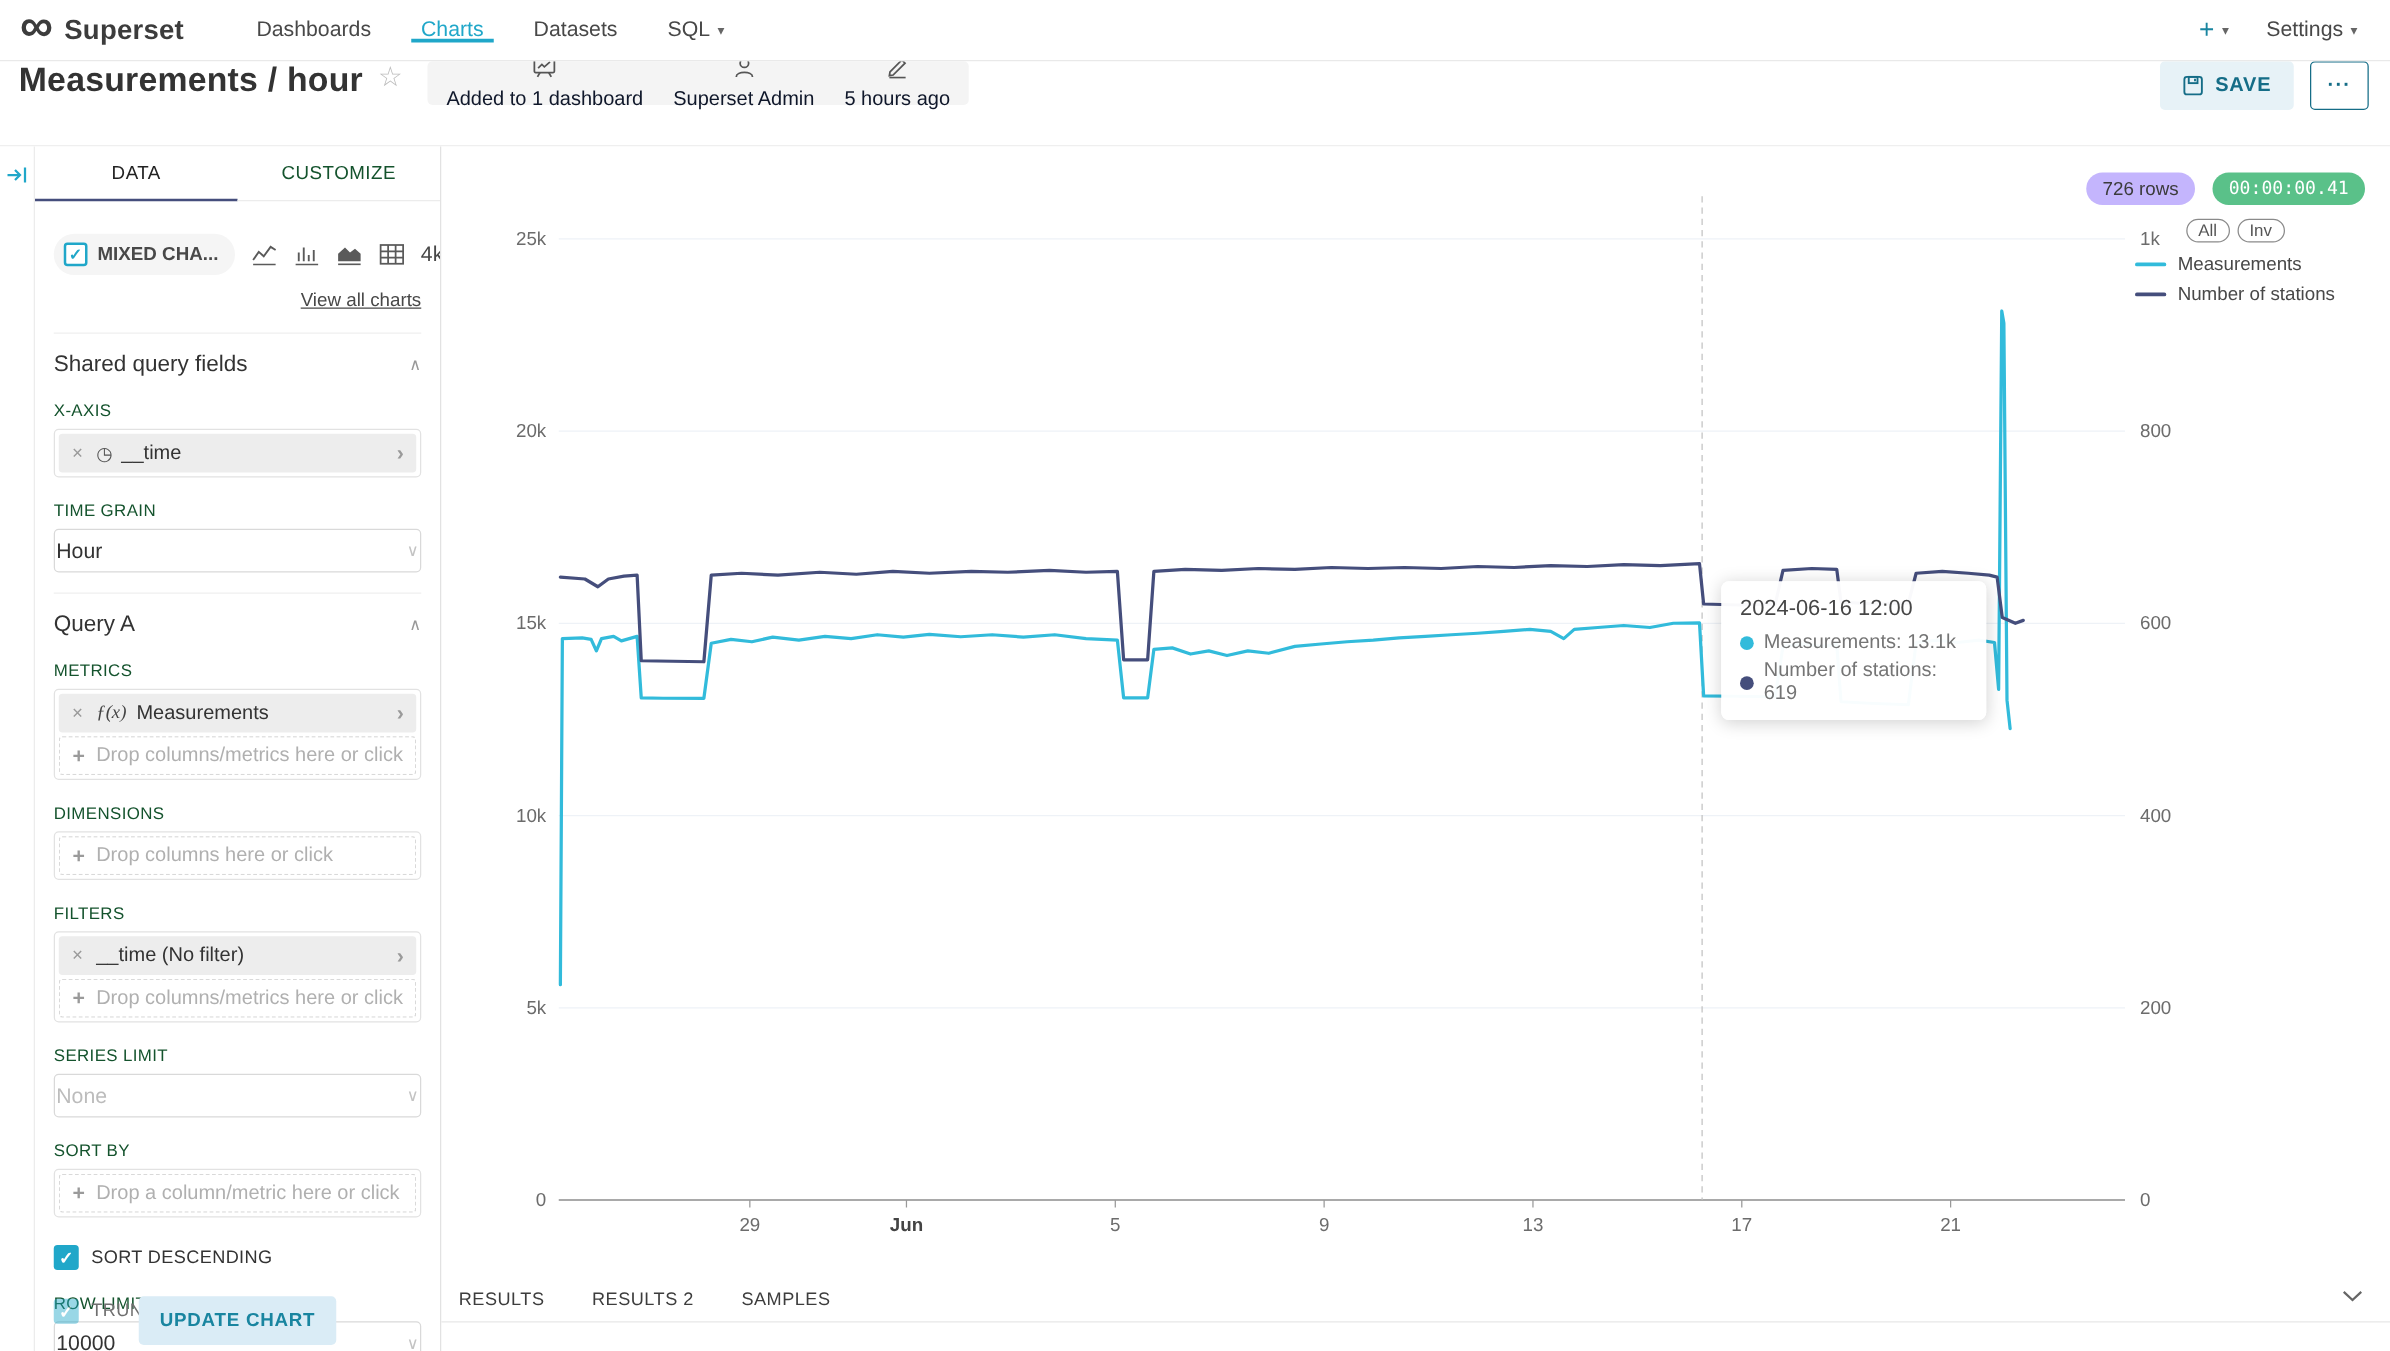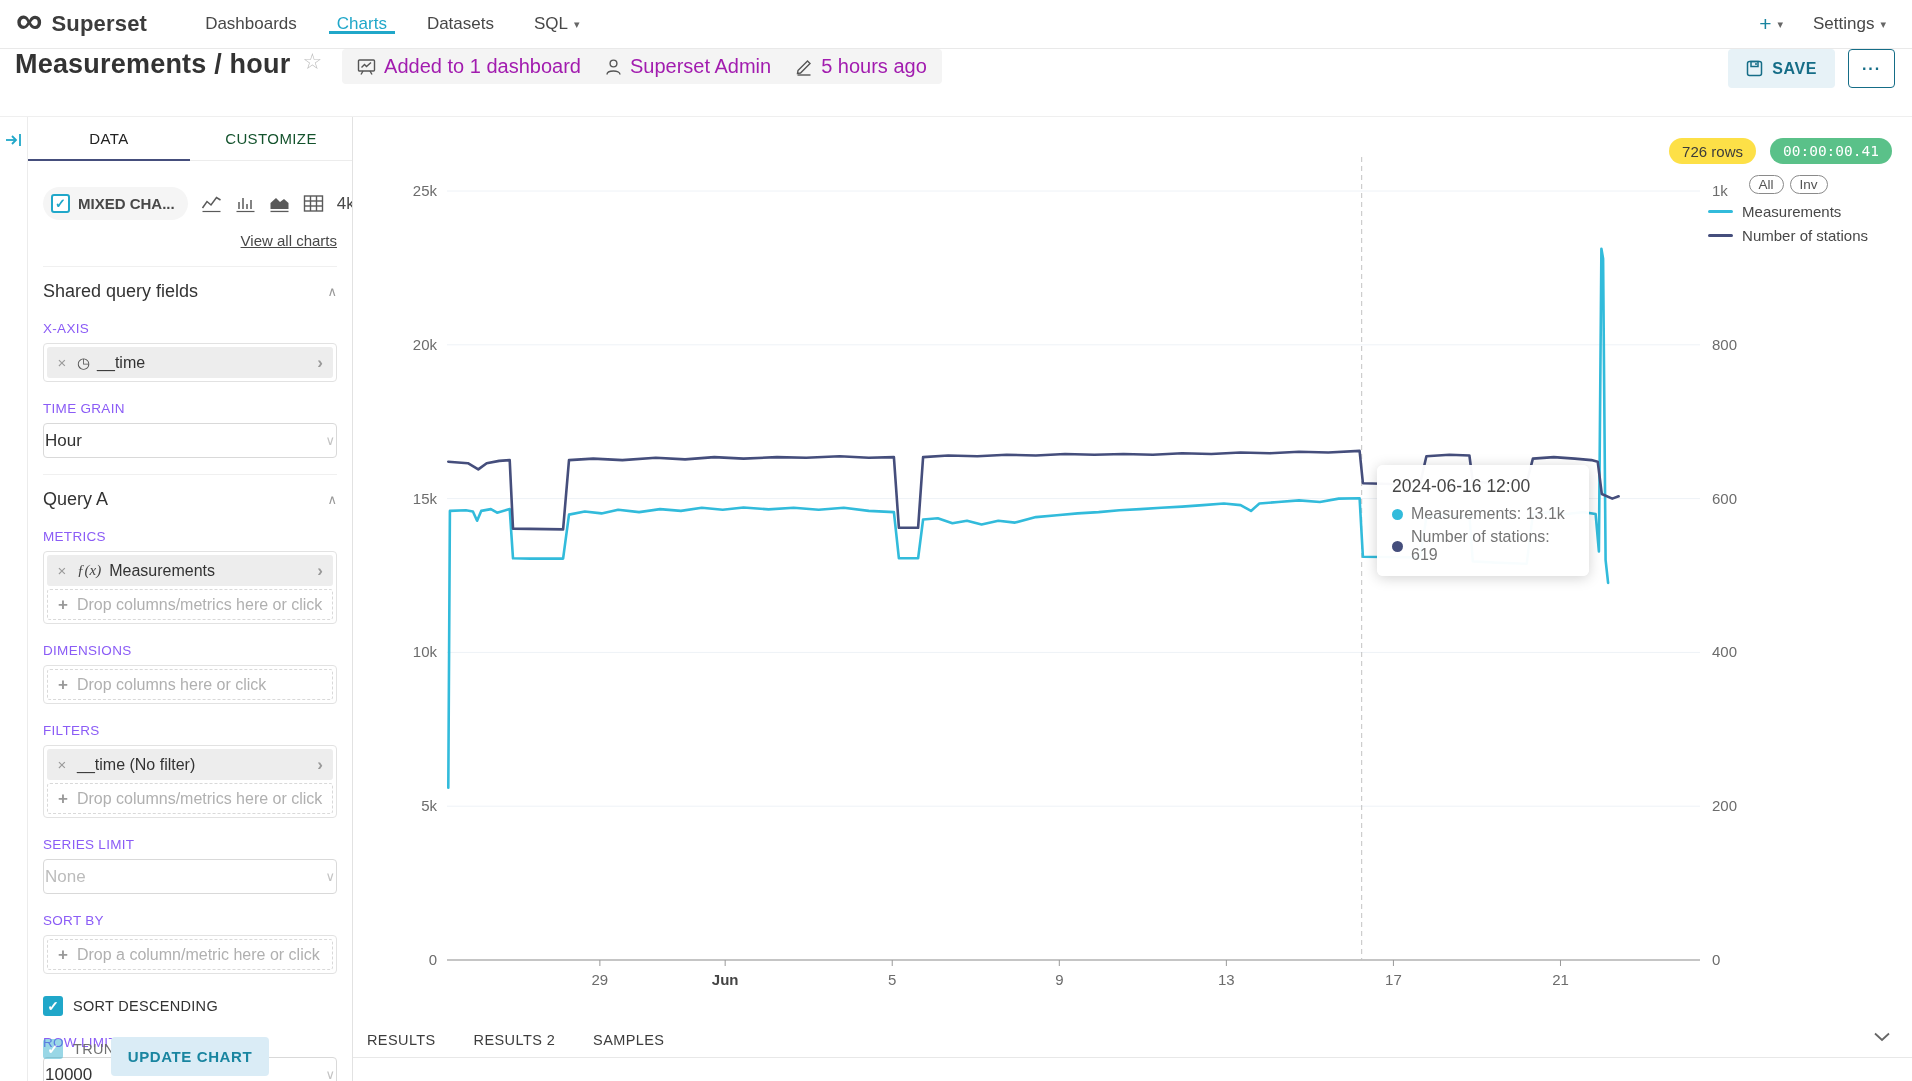--- a/index.html
+++ b/index.html
@@ -23,21 +23,21 @@
   .plus-link { color:#1985a0; font-size:21px; cursor:pointer; display:flex; align-items:center; }
   .settings-link { font-size:17px; color:#484848; cursor:pointer; display:flex; align-items:center;}
 
   
   .header { position:absolute; left:0; top:49px; width:1912px; height:68px; display:flex;
     align-items:flex-start; background:#fff; border-bottom:1px solid #efefef; z-index:29; }
   .page-title { font-size:27px; font-weight:bold; color:#333; margin-left:15px; letter-spacing:.2px;}
   .fav-star { font-size:22px; color:#bdbdbd; margin-left:12px; cursor:pointer; }
   .meta-strip { display:flex; align-items:center; gap:24px; background:#f4f4f4; border-radius:4px;
     height:35px; margin-left:20px; padding:0 15px; }
-  .meta-item { display:flex; align-items:center; gap:8px; font-size:20px; color:#a21caf; }
+  .meta-item { display:flex; align-items:center; gap:8px; font-size:16px; color:#0f172a;flex-direction:column; }
   .meta-item svg { display:block; }
   .hdr-right { margin-left:auto; display:flex; align-items:center; gap:13px; padding-right:17px; }
   .save-btn { display:flex; align-items:center; gap:9px; background:#e7f2f7; color:#156d87;
     border:none; border-radius:4px; height:39px; padding:0 18px; font-size:16px; font-weight:bold;
     letter-spacing:.6px; cursor:pointer; font-family:inherit;}
   .more-btn { width:47px; height:39px; border:1.5px solid #156d87; border-radius:4px; background:#fff;
     color:#156d87; font-size:16px; font-weight:bold; letter-spacing:1px; cursor:pointer; line-height:1;}
 
   
   .rail { position:absolute; left:0; top:117px; width:28px; bottom:0; border-right:1px solid #ececec;
@@ -62,21 +62,21 @@
   .viz-4k { font-size:17px; color:#484848; cursor:pointer; }
   .viewall-row { text-align:right; margin-top:12px; }
   .viewall { font-size:15px; color:#484848; text-decoration:underline; cursor:pointer;}
 
   .sect-div { border-top:1px solid #f0f0f0; margin-top:16px; }
   .sect-head { display:flex; align-items:center; justify-content:space-between; margin-top:14px;
     cursor:pointer;}
   .sect-title { font-size:18px; color:#333; }
   .sect-caret { font-size:13px; color:#999; }
 
-  .ctl-label { font-size:13.5px; color:#8b5cf6; letter-spacing:.3px; margin:19px 0 7px; }
+  .ctl-label { font-size:13.5px; color:#14532d; letter-spacing:.3px; margin:19px 0 7px; }
   .dnd-box { border:1px solid #e2e2e2; border-radius:4px; padding:3px; }
   .dnd-pill { display:flex; align-items:center; height:31px; background:#ededed; border-radius:3px; }
   .dnd-x { width:30px; text-align:center; color:#9a9a9a; font-size:15px; cursor:pointer; }
   .dnd-ico { color:#555; font-size:15px; margin-right:7px; display:flex; align-items:center;}
   .dnd-text { font-size:16px; color:#333; }
   .dnd-chev { margin-left:auto; margin-right:10px; color:#9a9a9a; font-size:17px; font-weight:bold; }
   .fx { font-style:italic; font-family:"Liberation Serif", serif; font-size:15px; color:#444;
     margin-right:8px;}
   .drop-zone { border:1.5px dashed #d9d9d9; border-radius:3px; height:31px; display:flex;
     align-items:center; padding:0 10px; color:#b0b0b0; font-size:16px; margin-top:3px; cursor:pointer;
@@ -96,21 +96,21 @@
   .check-row.faded { position:absolute; bottom:22px; left:15px; }
   .check-row.faded .cbx { opacity:.45; }
   .check-row.faded .cbl { color:#6f6f6f; }
   .update-btn { position:absolute; bottom:5px; left:50%; transform:translateX(-50%);
     background:#daecf6; color:#1985a0; border:none; border-radius:4px; height:39px; width:158px;
     font-size:15px; font-weight:bold; letter-spacing:.6px; cursor:pointer; font-family:inherit; z-index:5;}
 
   
   .chart-panel { position:absolute; left:353px; top:117px; width:1559px; bottom:0; background:#fff; }
   .badge-row { position:absolute; top:21px; right:20px; display:flex; gap:14px; align-items:center; z-index:6;}
-  .rows-badge { background:#fde047; border-radius:13px; height:26px; display:flex; align-items:center;
+  .rows-badge { background:#c4b5fd; border-radius:13px; height:26px; display:flex; align-items:center;
     padding:0 13px; font-size:15px; color:#3b3b3b; }
   .timer-badge { background:#5ac189; border-radius:13px; height:26px; display:flex; align-items:center;
     padding:0 13px; font-size:14.5px; color:#fff; font-family:"DejaVu Sans Mono", monospace; }
   .legend-block { position:absolute; top:58px; right:44px; z-index:6; }
   .legend-toggles { display:flex; gap:6px; justify-content:center; margin-bottom:9px; }
   .lg-toggle { border:1.5px solid #8a8a8a; border-radius:12px; background:#fff; color:#555;
     font-size:13.5px; padding:1px 9px; cursor:pointer; font-family:inherit;}
   .legend-items { display:flex; flex-direction:column; gap:7px; align-items:flex-start;}
   .legend-item { display:flex; align-items:center; gap:9px; cursor:pointer; }
   .legend-swatch { width:25px; height:3px; border-radius:2px; }

